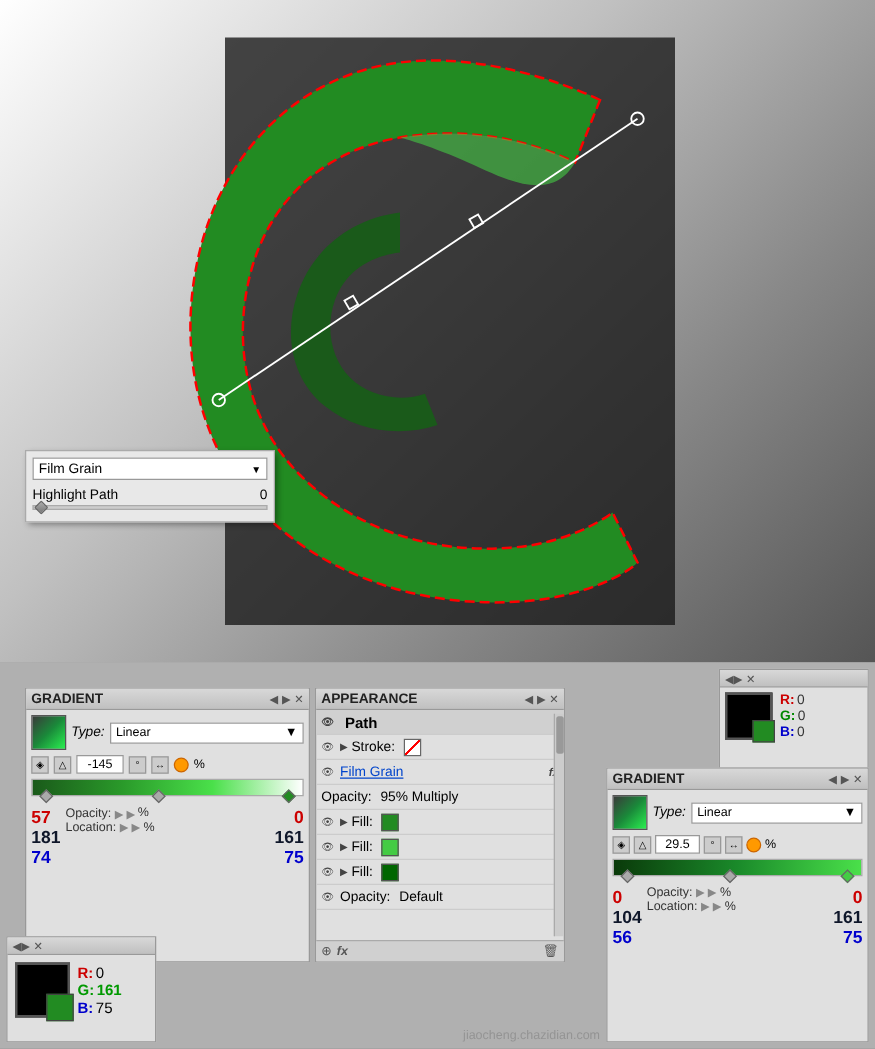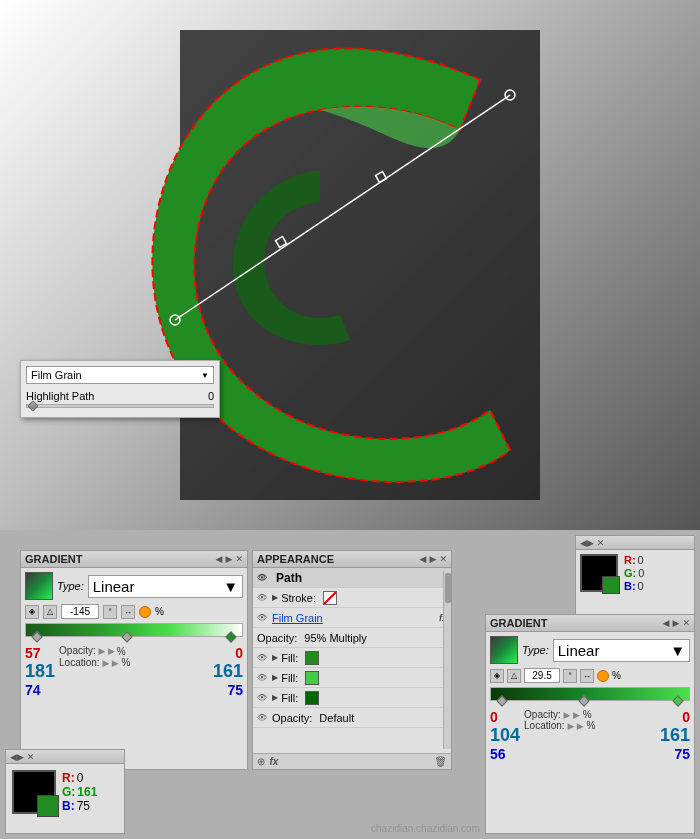--- a/index.html
+++ b/index.html
@@ -171,21 +171,21 @@
     .gradient-type-label {
       font-size: 11px;
       font-style: italic;
     }
 
     .gradient-type-dropdown {
       flex: 1;
       background: #fff;
       border: 1px solid #999;
       padding: 2px 4px;
-      font-size: 15px;
+      font-size: 10px;
       display: flex;
       align-items: center;
       justify-content: space-between;
     }
 
     .gradient-preview-swatch {
       width: 28px;
       height: 28px;
       background: linear-gradient(135deg, #3a3a3a 0%, #1a8a3a 50%, #2af050 100%);
       border: 1px solid #555;
@@ -241,22 +241,22 @@
       right: 8px;
     }
 
     .color-val-red {
       color: #cc0000;
       font-size: 14px;
       font-weight: bold;
     }
 
     .color-val-green {
-      color: #0369a1;
-      font-size: 18px;
+      color: #0f172a;
+      font-size: 14px;
       font-weight: bold;
     }
 
     .color-val-blue {
       color: #0000cc;
       font-size: 14px;
       font-weight: bold;
     }
 
     .color-block-left {
@@ -897,15 +897,15 @@
         <div class="color-block-right">
           <span class="color-val-red">0</span>
           <span class="color-val-green">161</span>
           <span class="color-val-blue">75</span>
         </div>
       </div>
 
     </div>
   </div>
 
-  <div class="watermark">chazidian.chazidian.com</div>
+  <div class="watermark">jiaocheng.chazidian.com</div>
 
 </div>
 
 </body></html>

